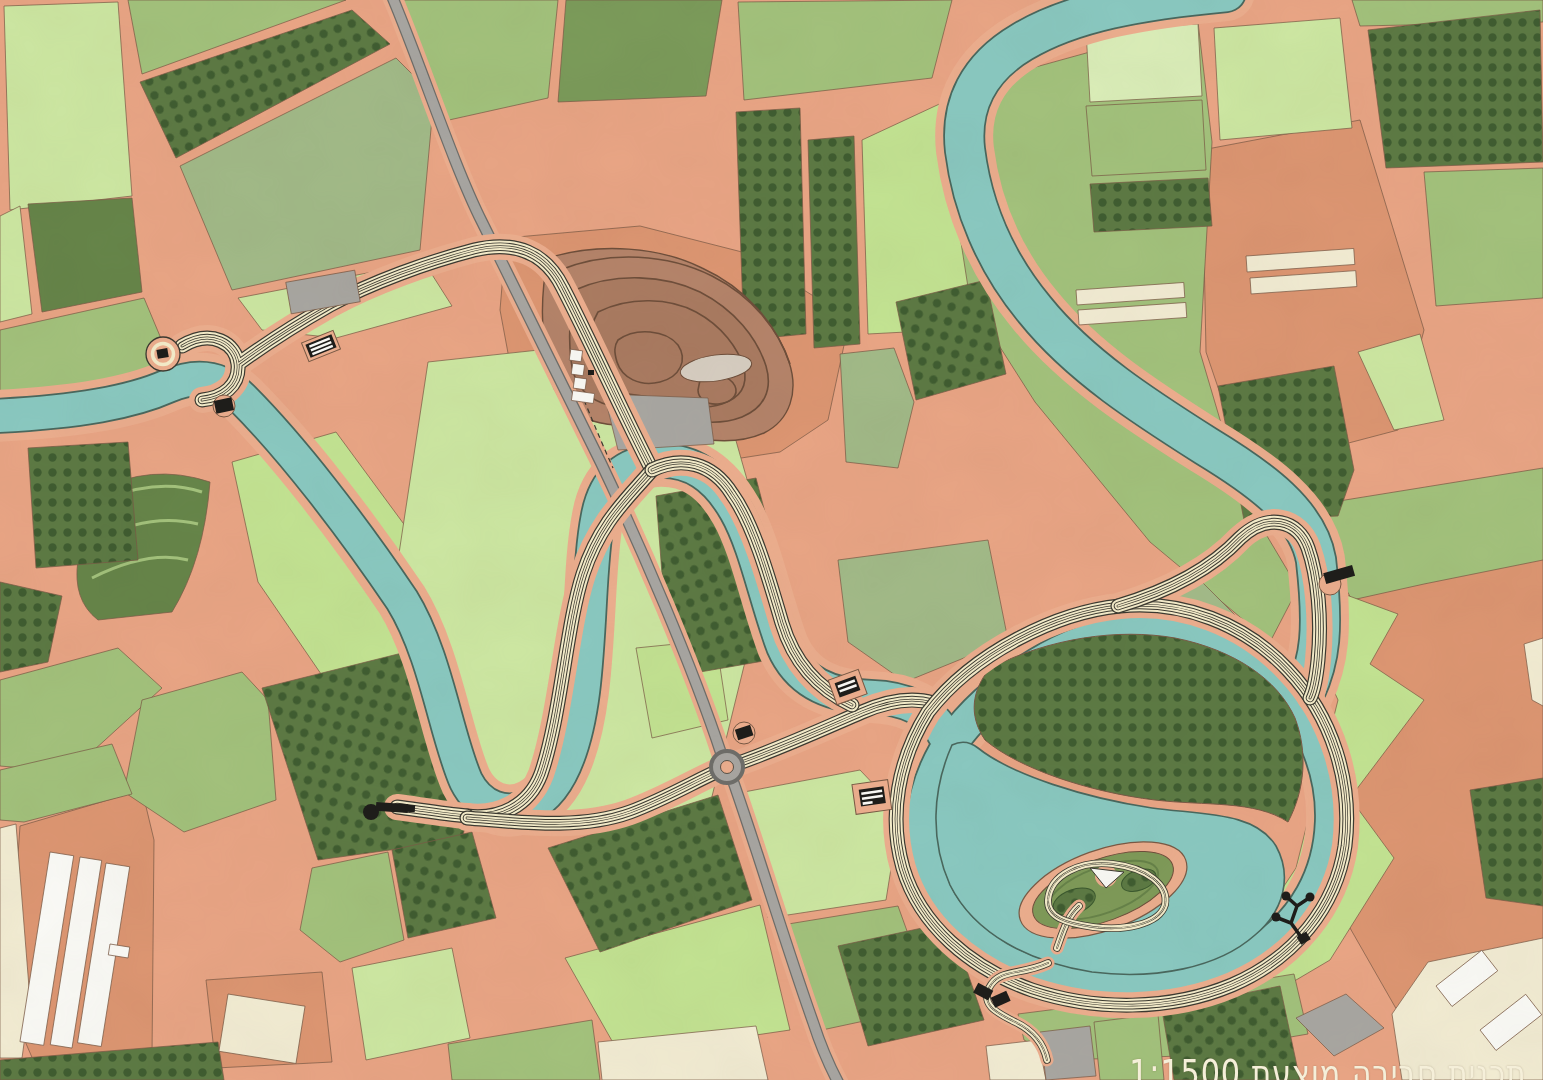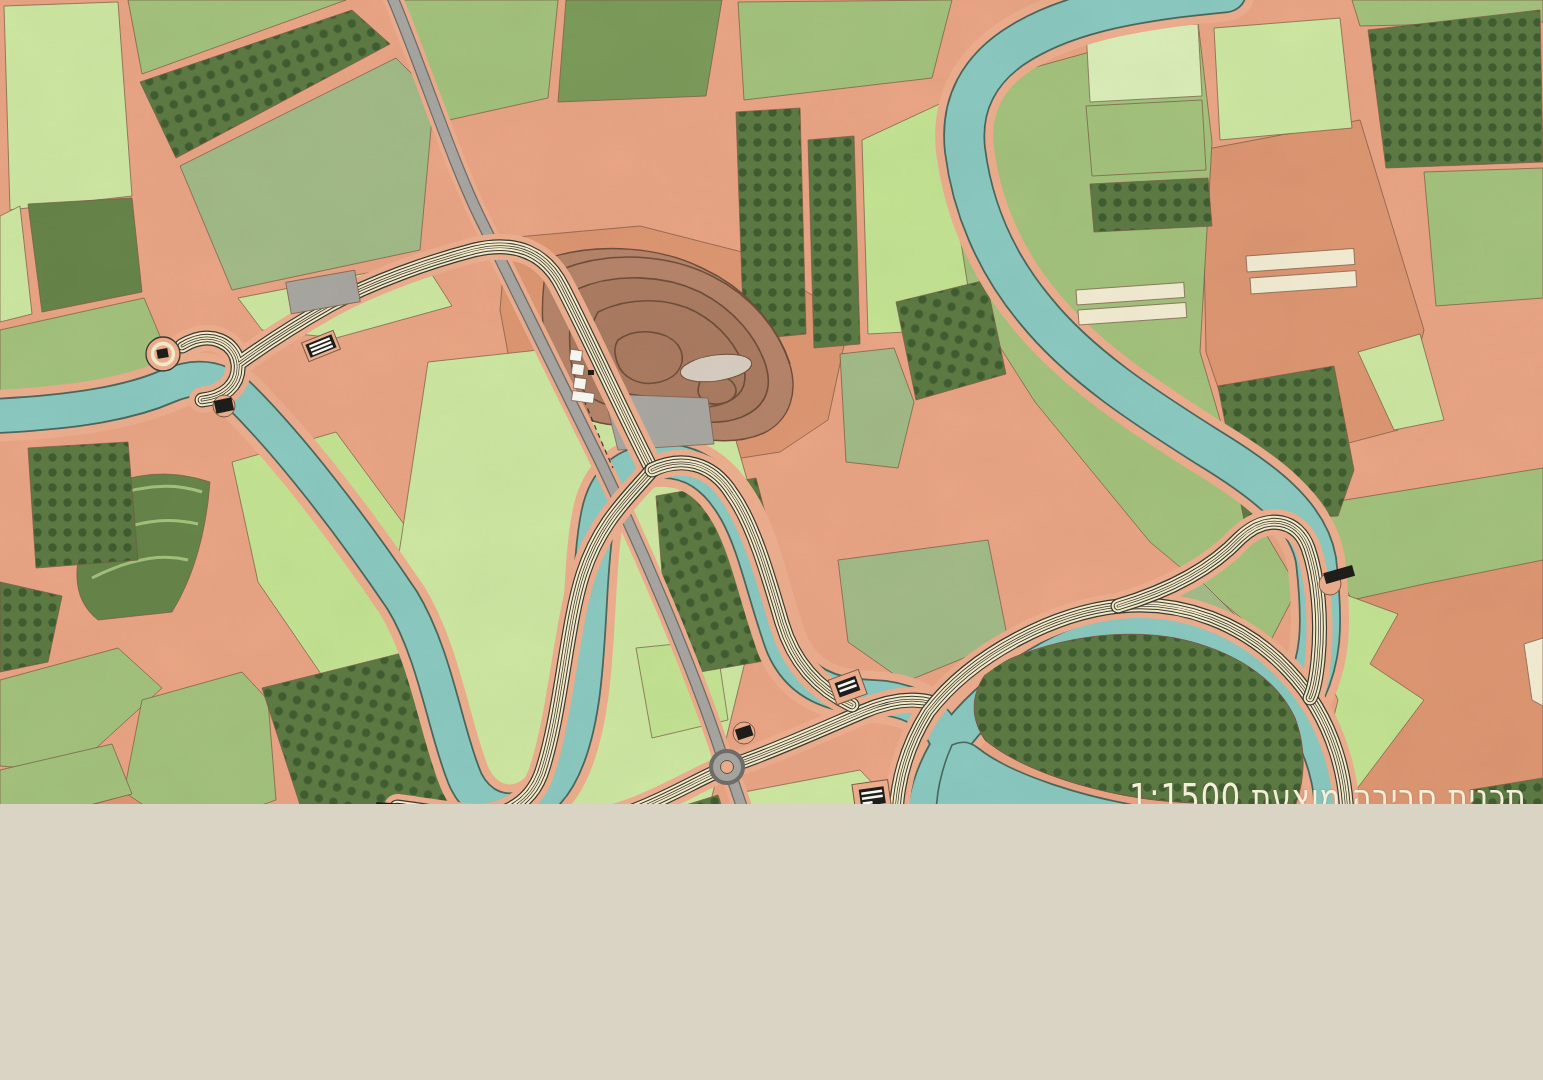--- a/index.html
+++ b/index.html
@@ -1,16 +1,16 @@
 <!DOCTYPE html>
 <html style="--salmon: #e9a585; --salmon_deep: #dd9672; --bank: #ecae8e; --river: #8ac9c1; --river_edge: #4a685e; --track: #f4ecca; --ink: #3c3a31; --road: #a8a6a2; --road_edge: #6f6e6a; --field_light: #cde7a2; --field_lighter: #daedb8; --field_bright: #c3e392; --field_mid: #a3c27c; --field_sage: #a2ba88; --field_dark: #7b9b5a; --field_darker: #668549; --orchard: #5d7a44; --orchard_dot: #3d5a2f; --cream: #f2ecd3; --white: #fafaf6; --gray: #a9a7a2; --brown: #b5846a; --brown_line: #6f4f3b; --outline: #7a5a45; --black: #1e1d1a; --island_green: #7f9b59;"><head>
 <meta charset="utf-8">
 <style>
   html,body{margin:0;padding:0;background:#d9d4c4;}
-  .stage{position:relative;width:1543px;height:804px;overflow:hidden;background:var(--salmon,#e9a585);
+  .stage{position:relative;width:1543px;height:1080px;overflow:hidden;background:var(--salmon,#e9a585);
          font-family:"DejaVu Sans",sans-serif;}
   svg{display:block}
   
   .fL  {fill:var(--field_light,#cde7a2)}
   .fLL {fill:var(--field_lighter,#daedb8)}
   .fLB {fill:var(--field_bright,#c3e392)}
   .fM  {fill:var(--field_mid,#a3c27c)}
   .fS  {fill:var(--field_sage,#a2ba88)}
   .fD  {fill:var(--field_dark,#7b9b5a)}
   .fDD {fill:var(--field_darker,#668549)}

